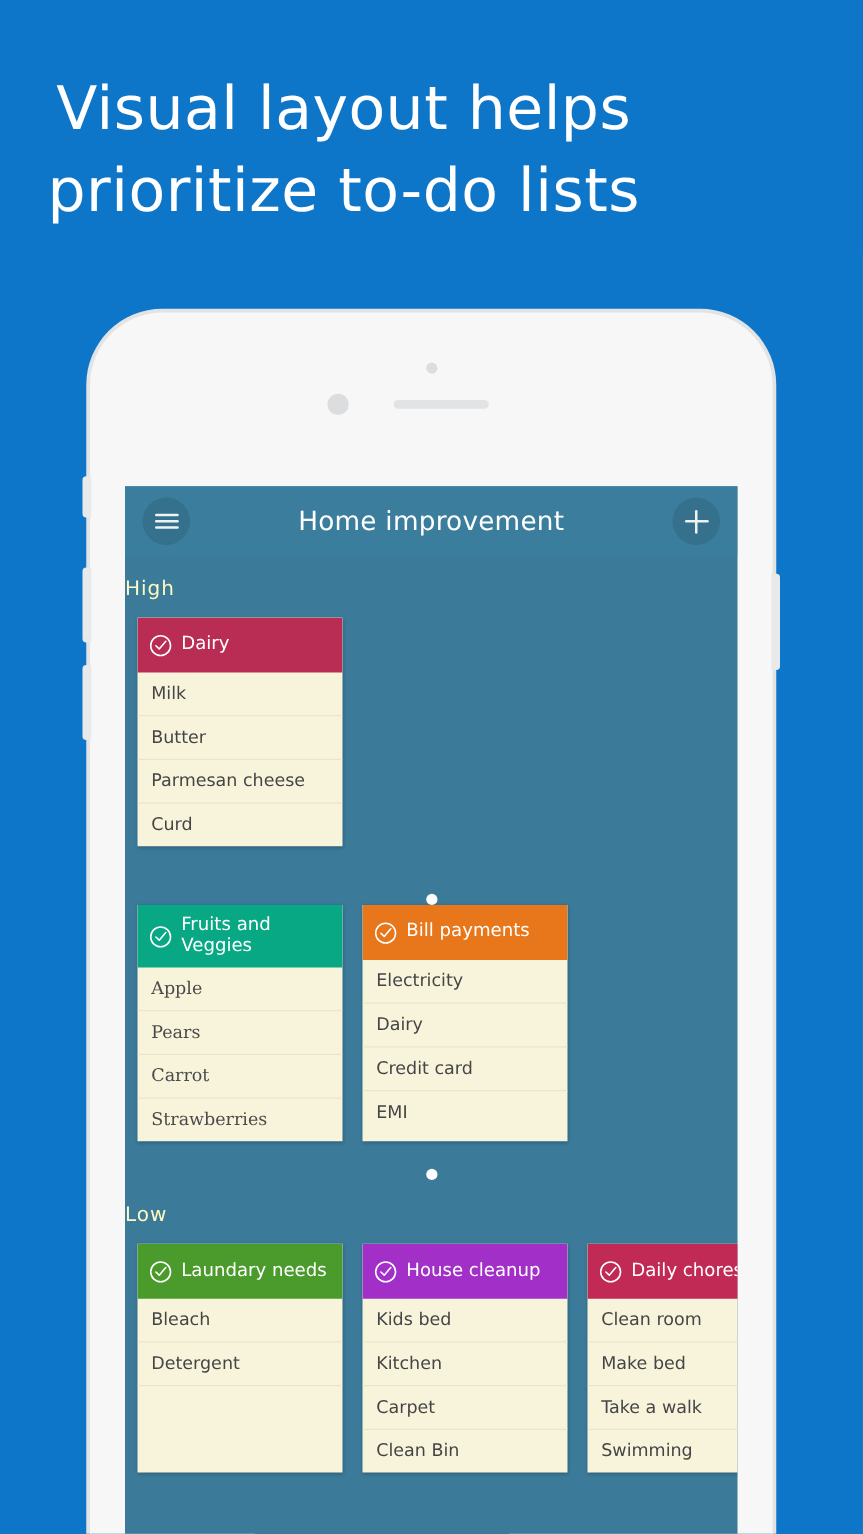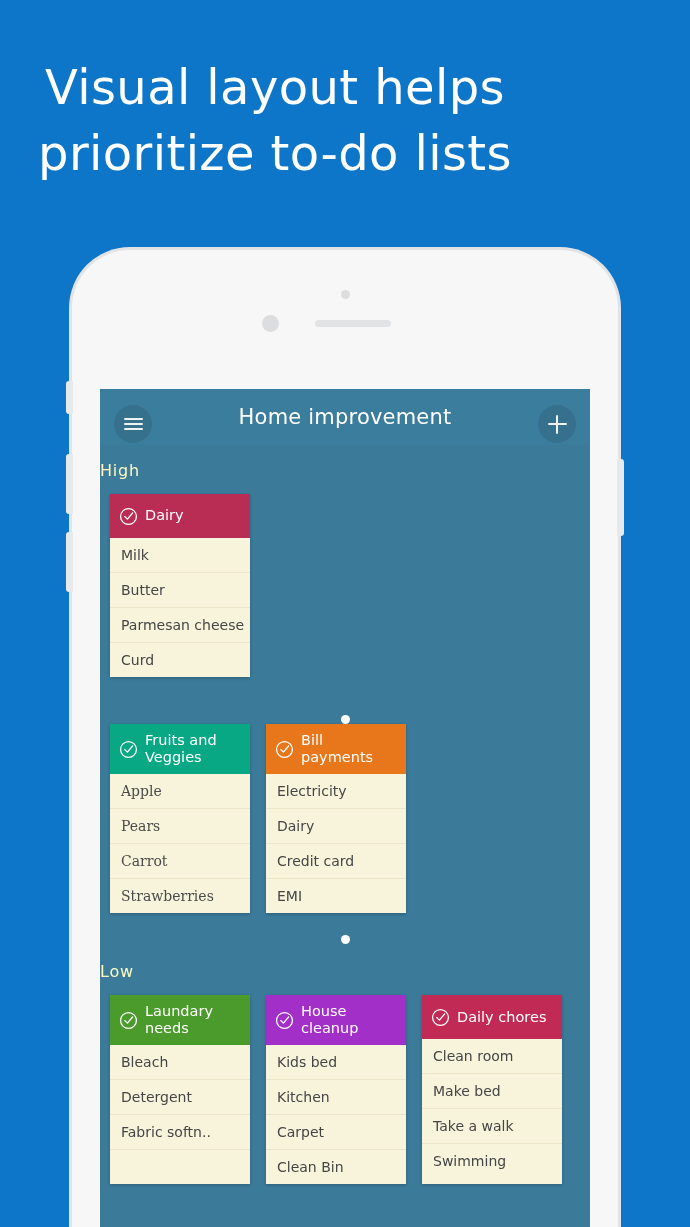--- a/index.html
+++ b/index.html
@@ -66,22 +66,22 @@
     background: #3b7a99;
     overflow: hidden;
   }
 
   
   .appbar {
     position: relative;
     height: 56px;
     background: #3b7d9c;
     display: flex;
-    align-items: flex-start;
-    padding: 16px 14px;
+    align-items: center;
+    padding: 0 14px;
   }
   .icon-btn {
     width: 38px; height: 38px;
     border-radius: 50%;
     background: rgba(0,0,0,0.10);
     display: flex; align-items: center; justify-content: center;
     flex: 0 0 auto;
     cursor: pointer;
   }
   .hamburger { width: 19px; height: 13px; position: relative; }
@@ -120,21 +120,21 @@
   }
   .dot-sep {
     width: 9px; height: 9px; border-radius: 50%;
     background: #ffffff; margin: 0 auto;
   }
 
   .row { display: flex; padding-left: 10px; gap: 16px; }
 
   
   .card {
-    width: 140px;
+    width: 164px;
     background: #f8f4dc;
     box-shadow: 0 1px 3px rgba(0,0,0,0.22);
     overflow: hidden;
     flex: 0 0 auto;
   }
   .card-head {
     display: flex;
     align-items: center;
     gap: 7px;
     padding: 8px 8px 8px 9px;
@@ -280,21 +280,20 @@
               <svg width="19" height="19" viewBox="0 0 24 24">
                 <circle cx="12" cy="12" r="10" fill="none" stroke="#ffffff" stroke-width="1.6"></circle>
                 <path d="M7.2 12.1 L10.6 15.3 L17.2 7.6" fill="none" stroke="#ffffff" stroke-width="1.6" stroke-linecap="round" stroke-linejoin="round"></path>
               </svg>
             </span>
             <span class="card-head-title">Laundary needs</span>
           </div>
           <div class="card-items">
             <div class="card-item">Bleach</div>
             <div class="card-item">Detergent</div>
-            <div class="card-item">Fabric softn..</div>
             <div class="card-item blank">&nbsp;</div>
           </div>
         </div>
 
         <div class="card">
           <div class="card-head" style="background:#a32fc9">
             <span class="check-ico">
               <svg width="19" height="19" viewBox="0 0 24 24">
                 <circle cx="12" cy="12" r="10" fill="none" stroke="#ffffff" stroke-width="1.6"></circle>
                 <path d="M7.2 12.1 L10.6 15.3 L17.2 7.6" fill="none" stroke="#ffffff" stroke-width="1.6" stroke-linecap="round" stroke-linejoin="round"></path>

